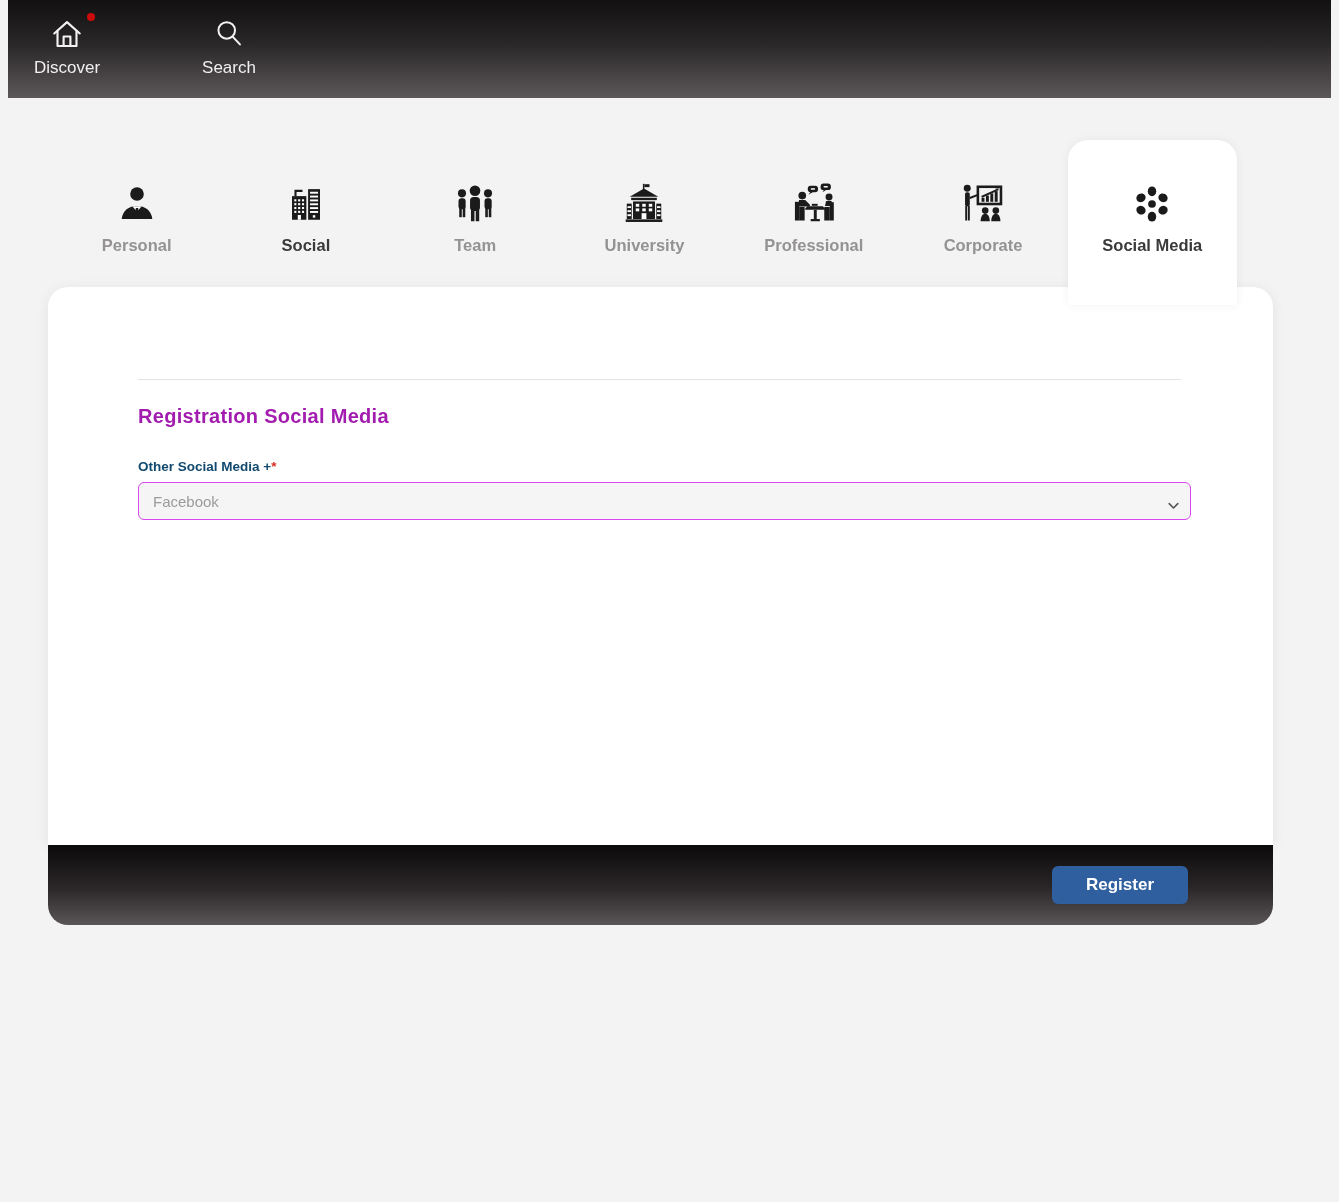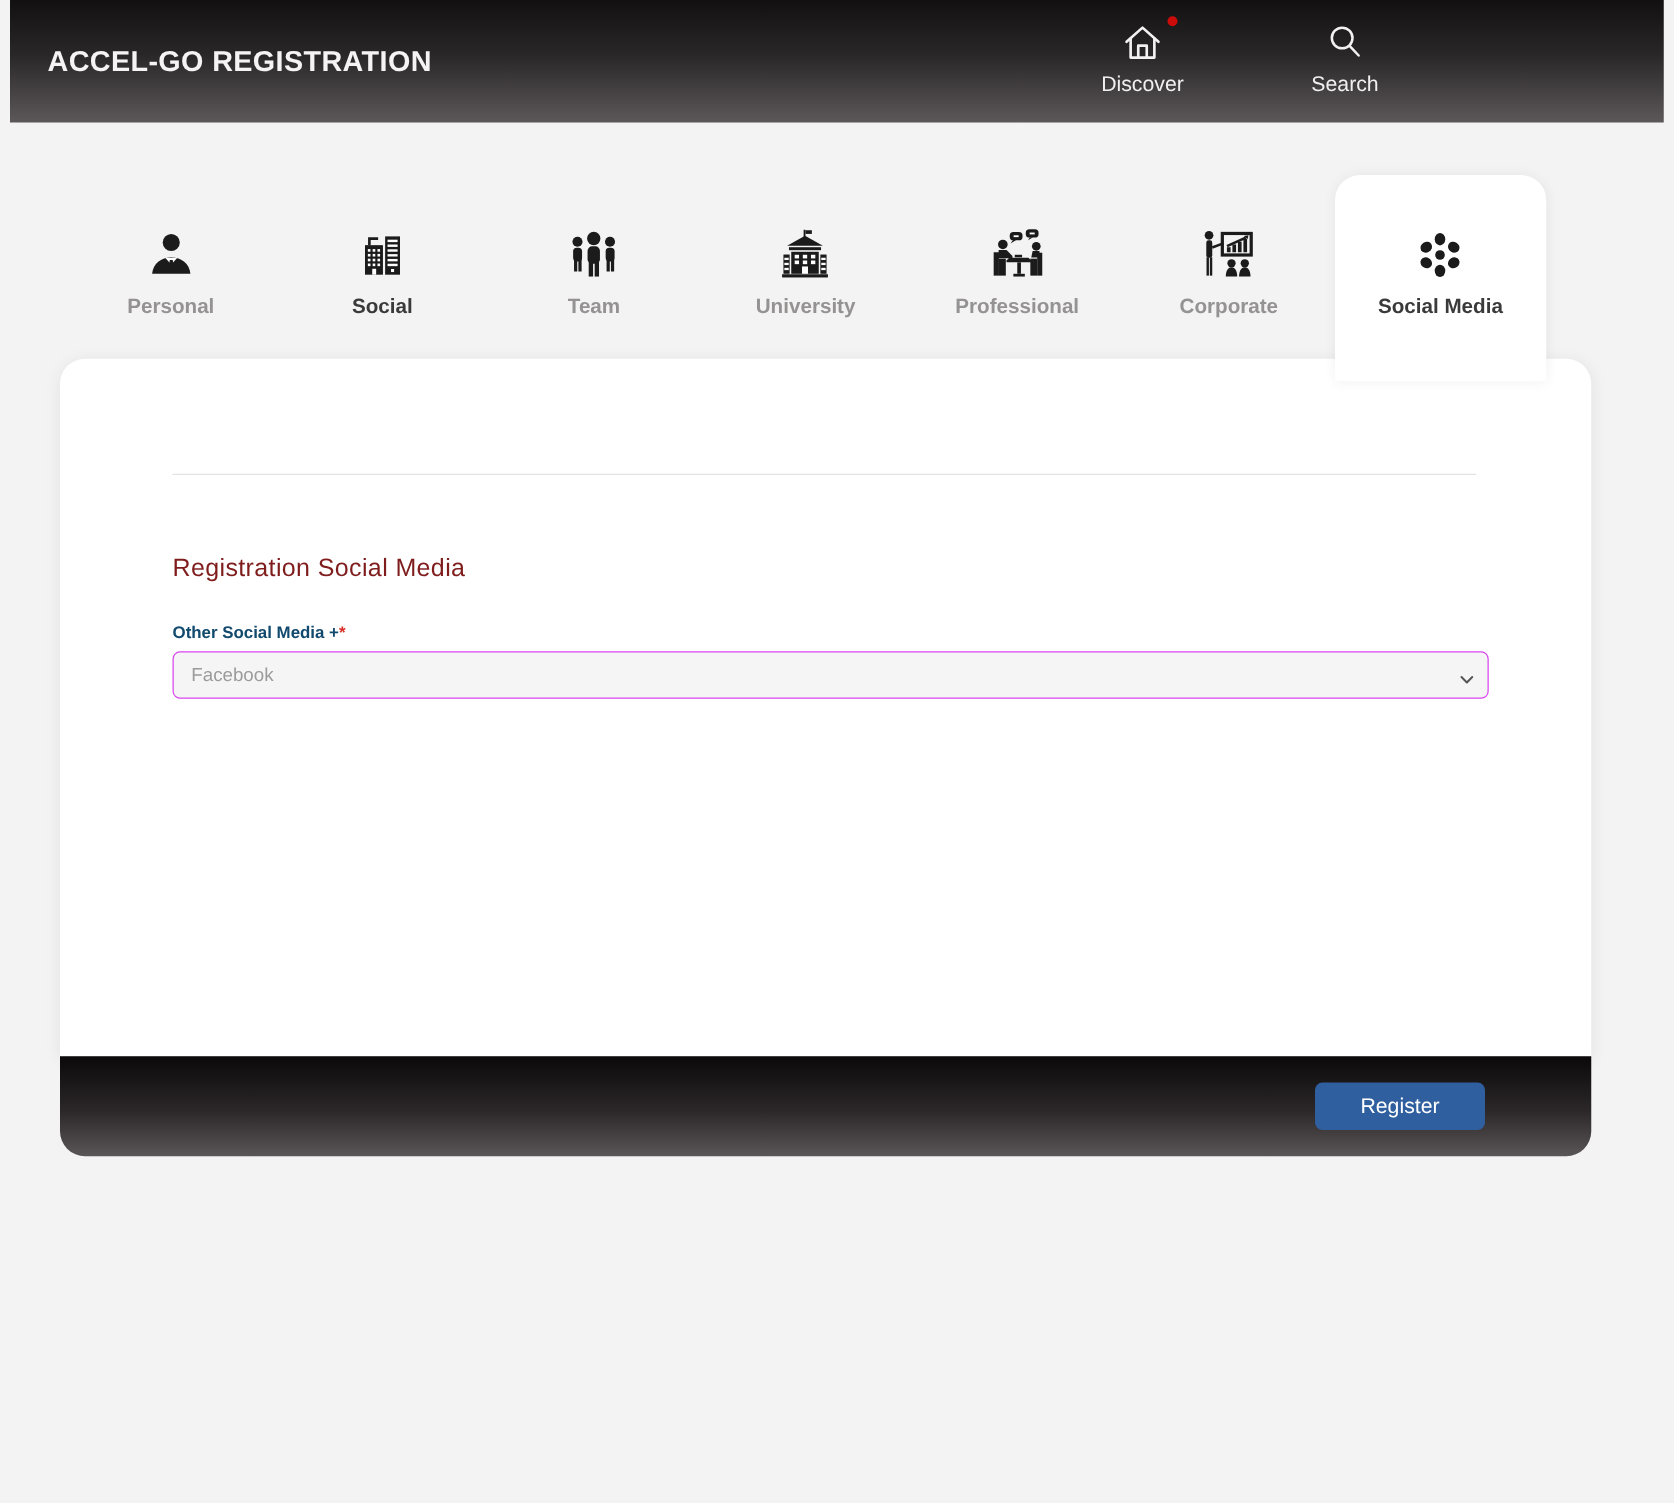--- a/index.html
+++ b/index.html
@@ -107,24 +107,24 @@
     cursor: pointer;
   }
   .section-link.first { width: 495px; }
   .divider {
     border: none;
     border-top: 1px solid #e3e3e3;
     width: 1043px;
     margin-top: 44px;
   }
   .form-heading {
-    margin-top: 64px;
+    margin-top: 25px;
     font-size: 20px;
-    font-weight: 400;
-    color: #7f1d1d;
+    font-weight: 700;
+    color: #a21caf;
     letter-spacing: 0.3px;
   }
   .field { margin-top: 31px; }
   .field-label {
     display: block;
     font-size: 13.5px;
     font-weight: 700;
     color: #114a6e;
     margin-bottom: 8px;
   }
@@ -171,29 +171,28 @@
     padding-right: 85px;
   }
   .register-btn {
     width: 136px; height: 38px;
     background: #2f5f9f;
     border: none;
     border-radius: 6px;
     color: #ffffff;
     font-family: "Liberation Sans", sans-serif;
     font-size: 17px;
-    font-weight: 400;
+    font-weight: 700;
     cursor: pointer;
   }
 </style>
 </head>
 <body>
 
 <header class="app-header">
-  <h1 class="app-title">ACCEL-GO REGISTRATION</h1>
   <nav class="top-nav">
 
     <div class="nav-item">
       <span class="nav-icon-wrap">
         <svg width="36" height="34" viewBox="0 0 24 24" fill="none" stroke="#f3f1f2" stroke-width="1.5" stroke-linecap="round" stroke-linejoin="round">
           <path d="M3 11.6 L12 3.6 L21 11.6"></path>
           <path d="M5.3 9.8 V20.5 H18.7 V9.8"></path>
           <path d="M9.6 20.5 V13.8 H14.4 V20.5"></path>
         </svg>
         <span class="notif-dot"></span>

